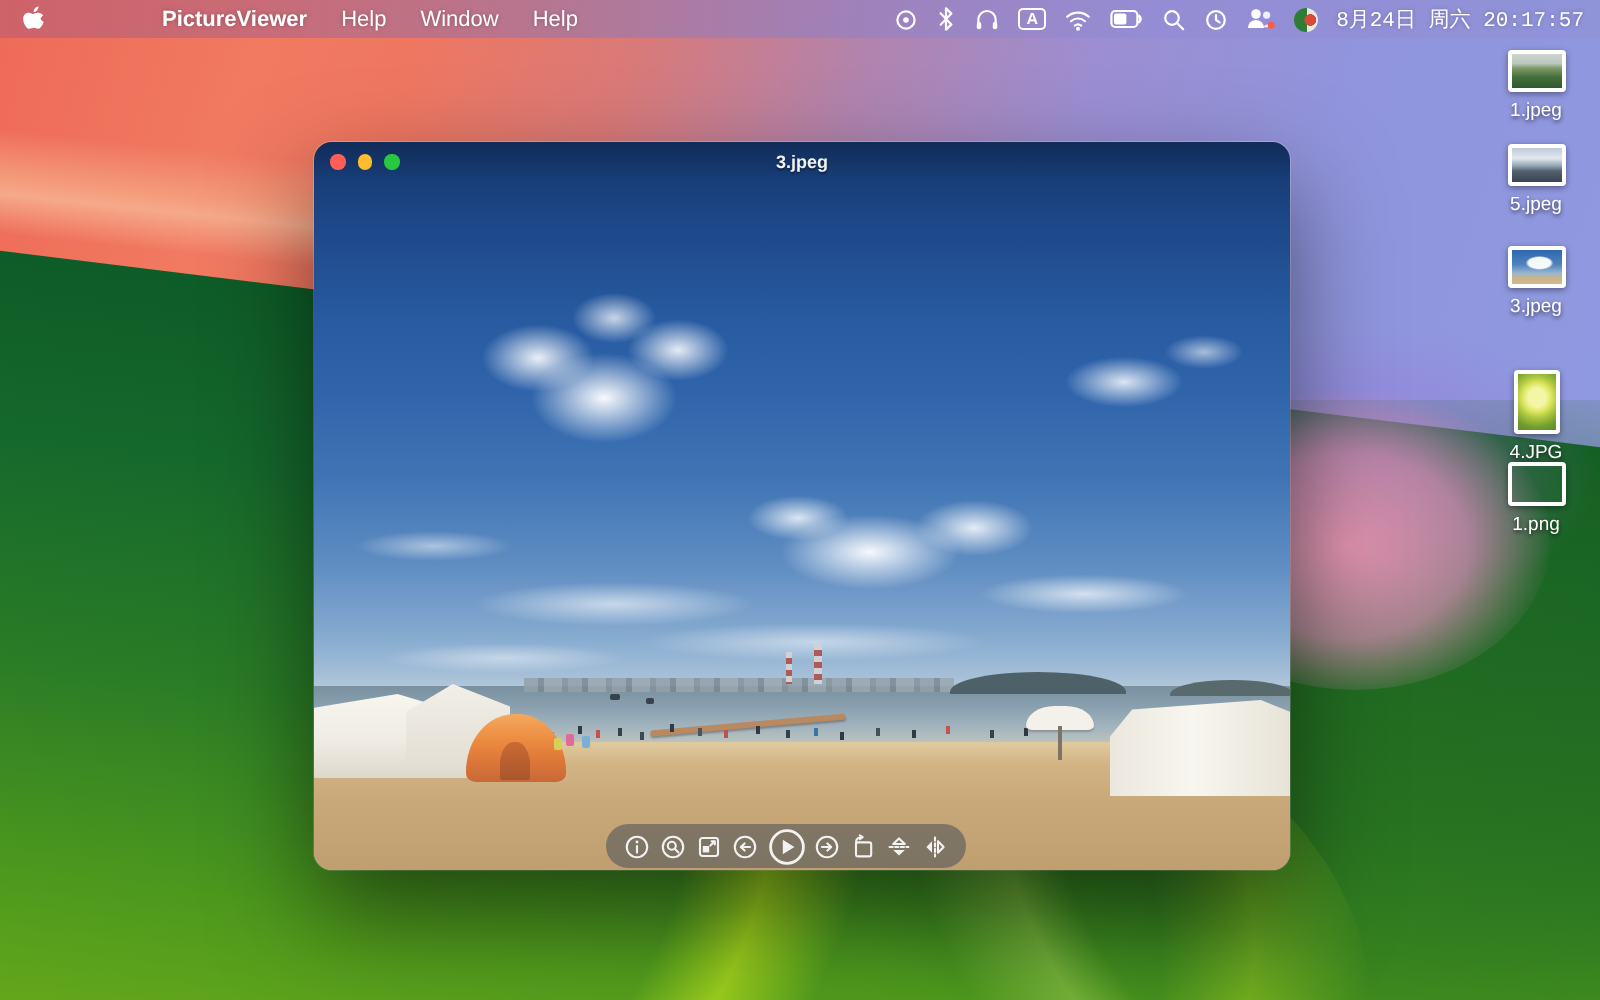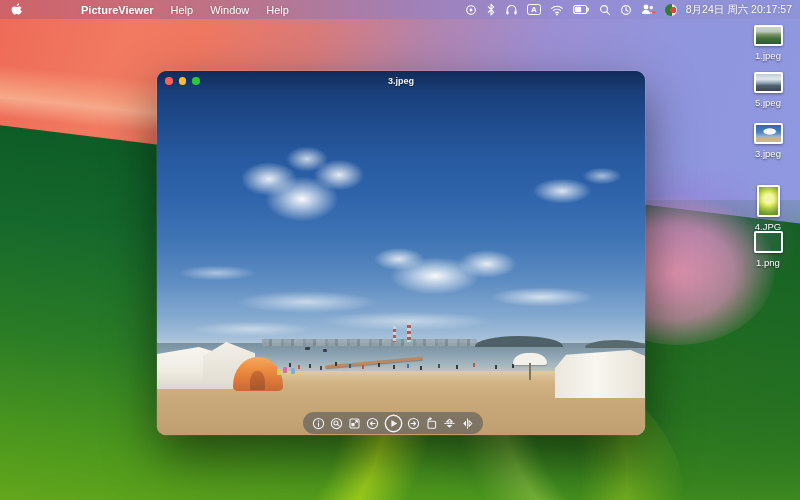--- a/index.html
+++ b/index.html
@@ -40,21 +40,21 @@
   .menu-item { text-shadow:0 0 2px rgba(0,0,0,.25); cursor:default; }
   .menu-item.app { font-weight:700;padding-left:40px; }
   .menubar .right { margin-left:auto; display:flex; align-items:center; gap:9px; padding-right:8px; }
   .mb-icon { display:inline-flex; align-items:center; justify-content:center; height:14px; }
   .mb-icon svg { display:block; }
   .input-a { width:14px; height:11px; border:1px solid #fff; border-radius:2.5px; font-size:8px;
     font-weight:700; display:flex; align-items:center; justify-content:center; line-height:1; }
   .flag-dot { width:12px; height:12px; border-radius:50%;
     background:radial-gradient(circle at 68% 50%,#d84a3a 0 28%,rgba(0,0,0,0) 30%),
                linear-gradient(90deg,#2e7d36 0 55%,#e9e9e2 55% 100%); }
-  .datetime { font-size:10.5px; white-space:nowrap; text-shadow:0 0 2px rgba(0,0,0,.25); }
+  .datetime { font-size:10.5px; white-space:nowrap; text-shadow:0 0 2px rgba(0,0,0,.25);font-family:Liberation Mono, monospace; }
 
   
   .desk-icon { position:absolute; width:64px; left:736px; display:flex; flex-direction:column; align-items:center; z-index:20; }
   .thumb { border:2px solid #fff; border-radius:2px; box-shadow:0 1px 3px rgba(0,0,0,.4); }
   .thumb.land { width:29px; height:21px; }
   .thumb.port { width:23px; height:32px; }
   .desk-label { margin-top:4px; font-size:9.5px; color:#fff; text-shadow:0 1px 2px rgba(0,0,0,.65); }
   .t1 { background:linear-gradient(180deg,#ccd5cf 0%,#bac7bc 28%,#7d9a68 42%,#446f3c 68%,#305931 100%); }
   .t2 { background:linear-gradient(180deg,#bccadb 0%,#e3e9ec 30%,#93a7b7 52%,#53606d 68%,#3a4553 100%); }
   .t3 { background:radial-gradient(ellipse 10px 5px at 55% 38%,rgba(255,255,255,.95) 0 55%,rgba(255,255,255,0) 70%),

